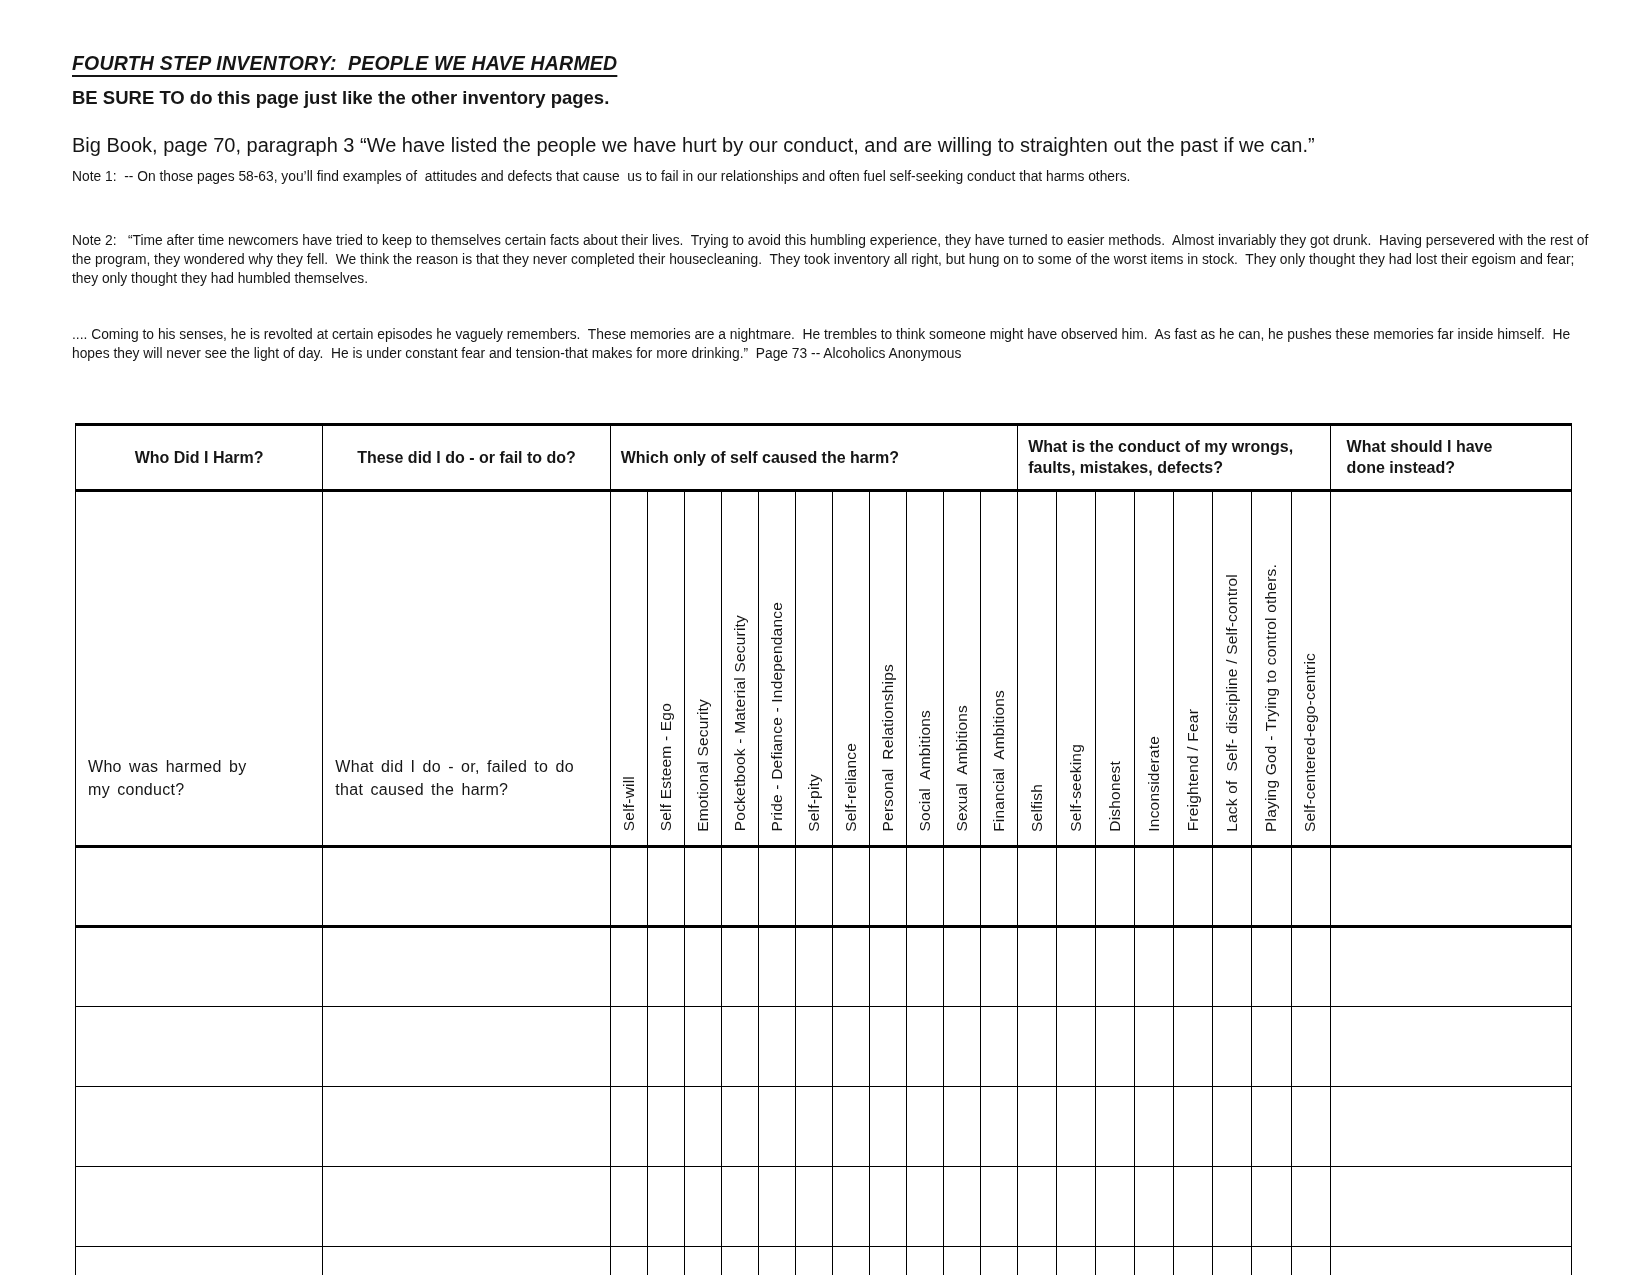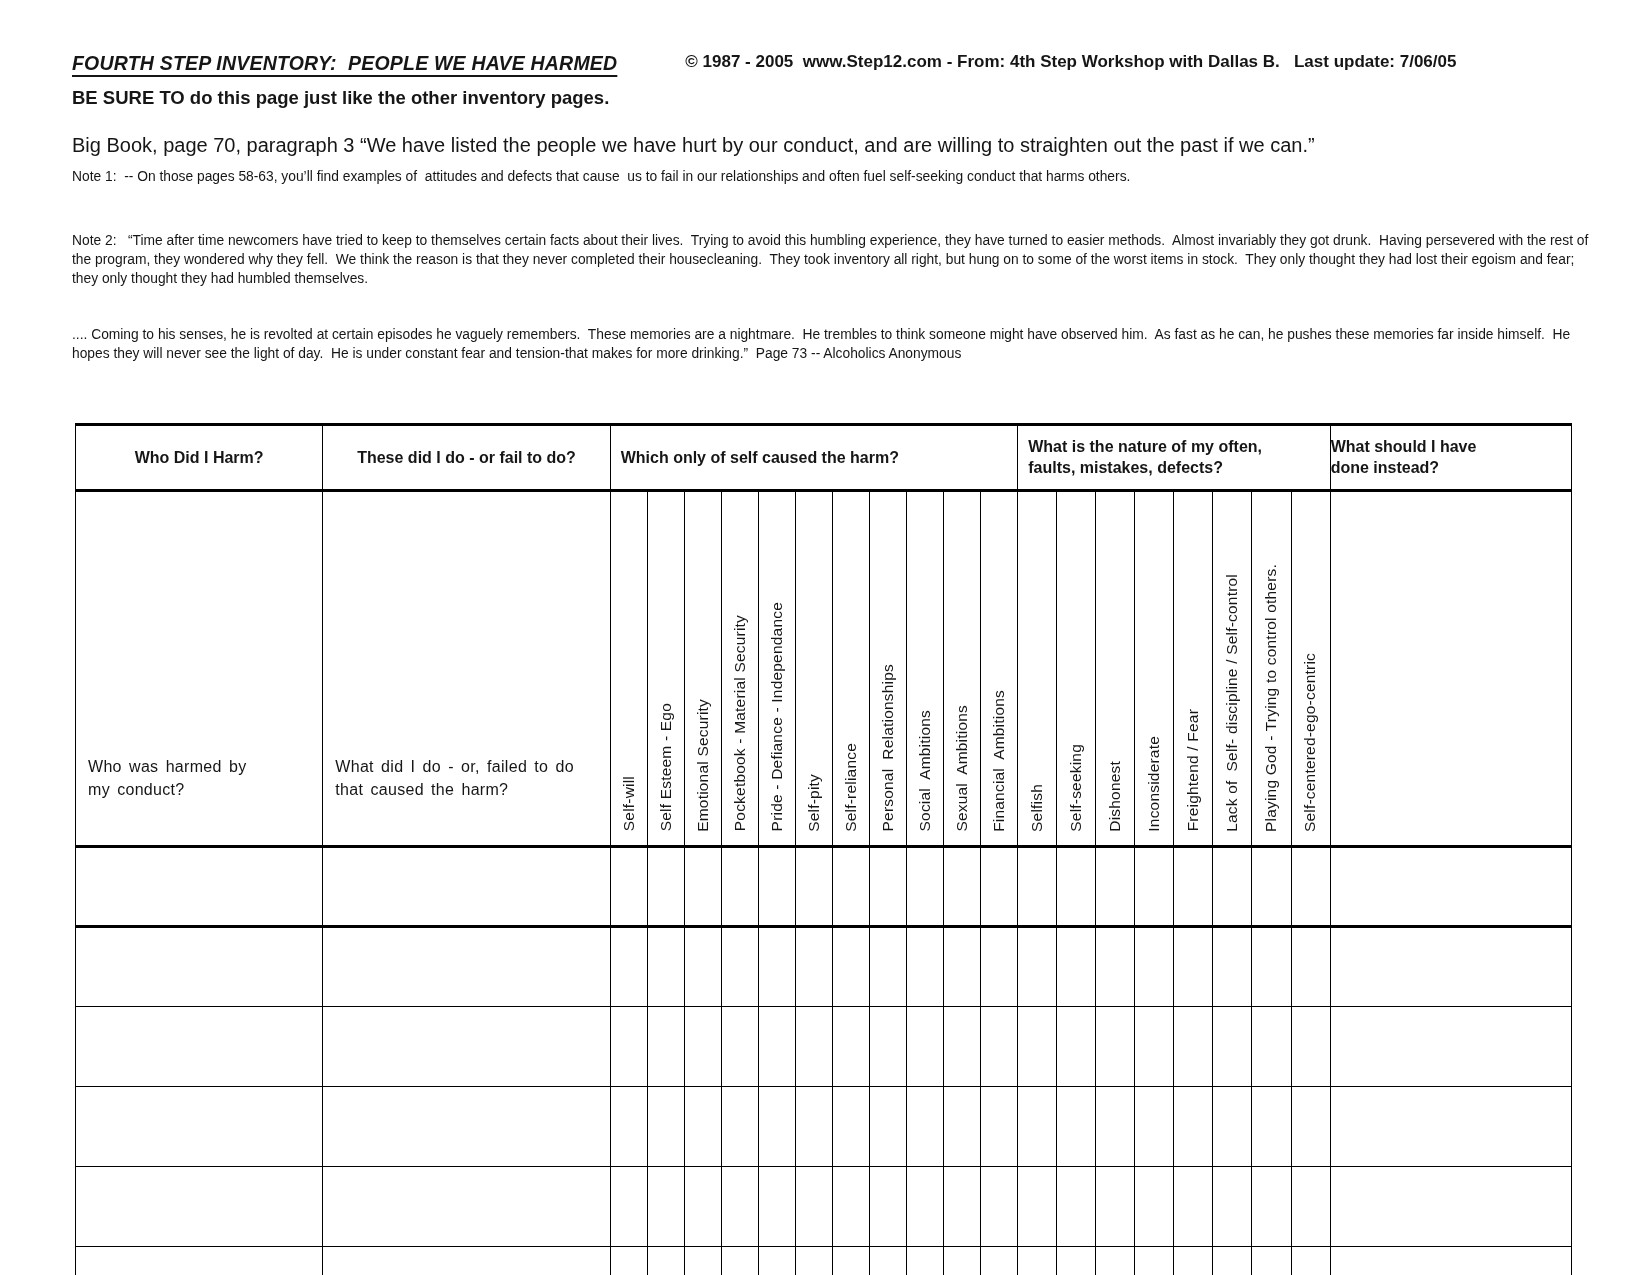--- a/index.html
+++ b/index.html
@@ -65,21 +65,21 @@
   tr.header-row td { border-top-width: 3px; border-bottom-width: 3px; height: 66px; }
   tr.label-row  td { border-bottom-width: 3px; height: 356px; }
   tbody tr td { border-bottom-width: 2px; height: 80px; }
   tbody tr:first-child td { border-bottom-width: 3px; }
   tbody tr:last-child  td { border-bottom-width: 3px; }
 
   .hdr { font-weight: 700; font-size: 16px; vertical-align: middle; line-height: 21px; }
   .hdr.center { text-align: center; }
   .hdr.pad { padding-left: 10px; }
   .hdr.wrap { white-space: pre-line; }
-  td.c-instead.hdr { }
+  td.c-instead.hdr { padding-left: 16px; }
 
   .prompt-cell { vertical-align: bottom; }
   .prompt {
     font-size: 16px; line-height: 23px;
     white-space: pre-line;
     letter-spacing: 0.3px; word-spacing: 2.5px;
     padding: 0 4px 44px 12px;
   }
 
   .vcell { vertical-align: bottom; text-align: center; }
@@ -94,21 +94,20 @@
     margin-bottom: 9px;
   }
 </style>
 </head>
 <body>
 
 <div class="page">
   <header>
     <div class="title-line">
       <h1 class="doc-title">FOURTH STEP INVENTORY:  PEOPLE WE HAVE HARMED</h1>
-      <div class="copyright">© 1987 - 2005  www.Step12.com - From: 4th Step Workshop with Dallas B.   Last update: 7/06/05</div>
     </div>
     <div class="instruction-line">
       <span class="inst-bold">BE SURE TO do this page just like the other inventory pages.</span>
     </div>
     <div class="bigbook-line">Big Book, page 70, paragraph 3 “We have listed the people we have hurt by our conduct, and are willing to straighten out the past if we can.”</div>
     <div class="note note1">Note 1:  -- On those pages 58-63, you’ll find examples of  attitudes and defects that cause  us to fail in our relationships and often fuel self-seeking conduct that harms others.</div>
     <div class="note note2">
       <div>Note 2:   “Time after time newcomers have tried to keep to themselves certain facts about their lives.  Trying to avoid this humbling experience, they have turned to easier methods.  Almost invariably they got drunk.  Having persevered with the rest of the program, they wondered why they fell.  We think the reason is that they never completed their housecleaning.  They took inventory all right, but hung on to some of the worst items in stock.  They only thought they had lost their egoism and fear; they only thought they had humbled themselves.</div>
       <div>.... Coming to his senses, he is revolted at certain episodes he vaguely remembers.  These memories are a nightmare.  He trembles to think someone might have observed him.  As fast as he can, he pushes these memories far inside himself.  He hopes they will never see the light of day.  He is under constant fear and tension-that makes for more drinking.”  Page 73 -- Alcoholics Anonymous</div>
     </div>
@@ -137,21 +136,21 @@
         <col style="width:39px">
         <col style="width:39px">
         <col style="width:39px">
       <col style="width:241px">
     </colgroup>
     <thead>
       <tr class="header-row">
         <td class="hdr center c-who">Who Did I Harm?</td>
         <td class="hdr center c-what">These did I do - or fail to do?</td>
         <td class="hdr pad g-end" colspan="11">Which only of self caused the harm?</td>
-        <td class="hdr pad wrap g-end" colspan="8">What is the nature of my often,
+        <td class="hdr pad wrap g-end" colspan="8">What is the conduct of my wrongs,
 faults, mistakes, defects?</td>
         <td class="hdr wrap c-instead">What should I have
 done instead?</td>
       </tr>
       <tr class="label-row">
         <td class="c-who prompt-cell">
           <div class="prompt">Who was harmed by
 my conduct?</div>
         </td>
         <td class="c-what prompt-cell">

